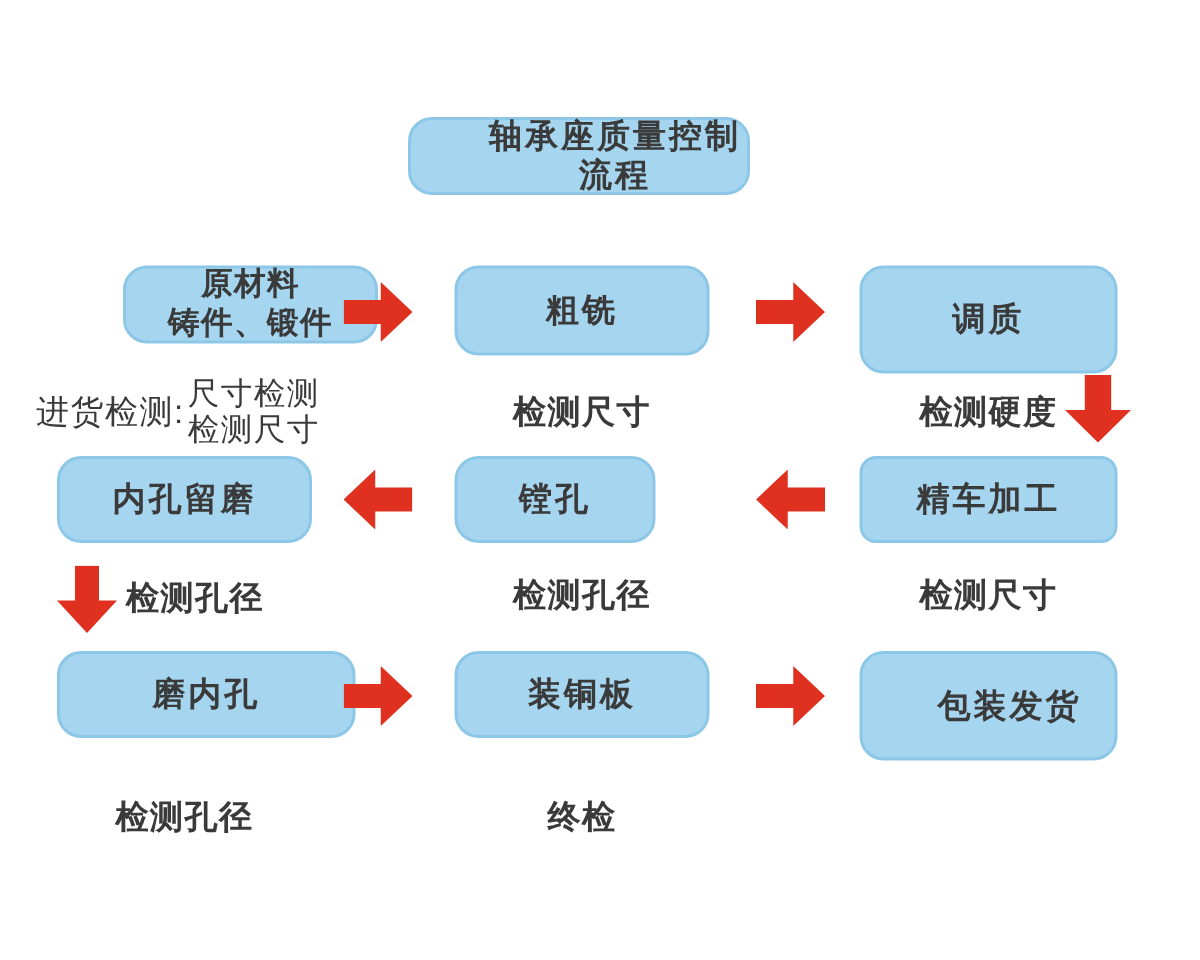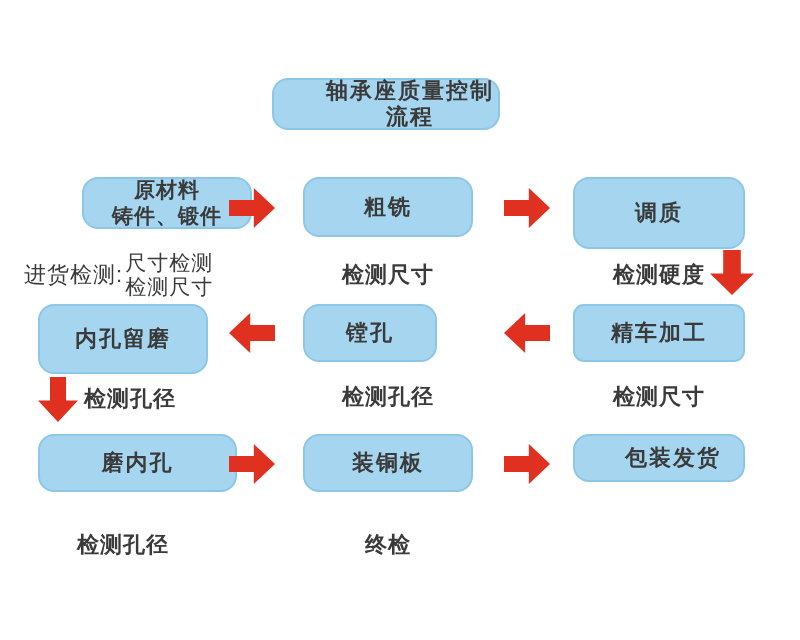--- a/index.html
+++ b/index.html
@@ -109,21 +109,21 @@
       <span>检测尺寸</span>
     </span>
   </div>
 
   <div class="caption" style="left:303px; top:260px; width:170px;">检测尺寸</div>
 
   <div class="caption" style="left:573px; top:260px; width:172px;">检测硬度</div>
 
   <div class="arrow down" style="left:710px; top:250px;"></div>
 
-  <div class="node" style="left:38px; top:304px; width:170px; height:70px;">
+  <div class="node" style="left:38px; top:304px; width:170px; height:58px;">
     <span>内孔留磨</span>
   </div>
 
   <div class="arrow left" style="left:229px; top:313px;"></div>
 
   <div class="node" style="left:303px; top:304px; width:134px; height:58px;">
     <span>镗孔</span>
   </div>
 
   <div class="arrow left" style="left:504px; top:313px;"></div>
@@ -145,21 +145,21 @@
   </div>
 
   <div class="arrow right" style="left:229px; top:444px;"></div>
 
   <div class="node" style="left:303px; top:434px; width:170px; height:58px;">
     <span>装铜板</span>
   </div>
 
   <div class="arrow right" style="left:504px; top:444px;"></div>
 
-  <div class="node" style="left:573px; top:434px; width:172px; height:48px;padding-left:28px;">
+  <div class="node" style="left:573px; top:434px; width:172px; height:73px;padding-left:28px;">
     <span>包装发货</span>
   </div>
 
   <div class="caption" style="left:38px; top:530px; width:170px;">检测孔径</div>
 
   <div class="caption" style="left:303px; top:530px; width:170px;">终检</div>
 
 </div>
 
 </body></html>

